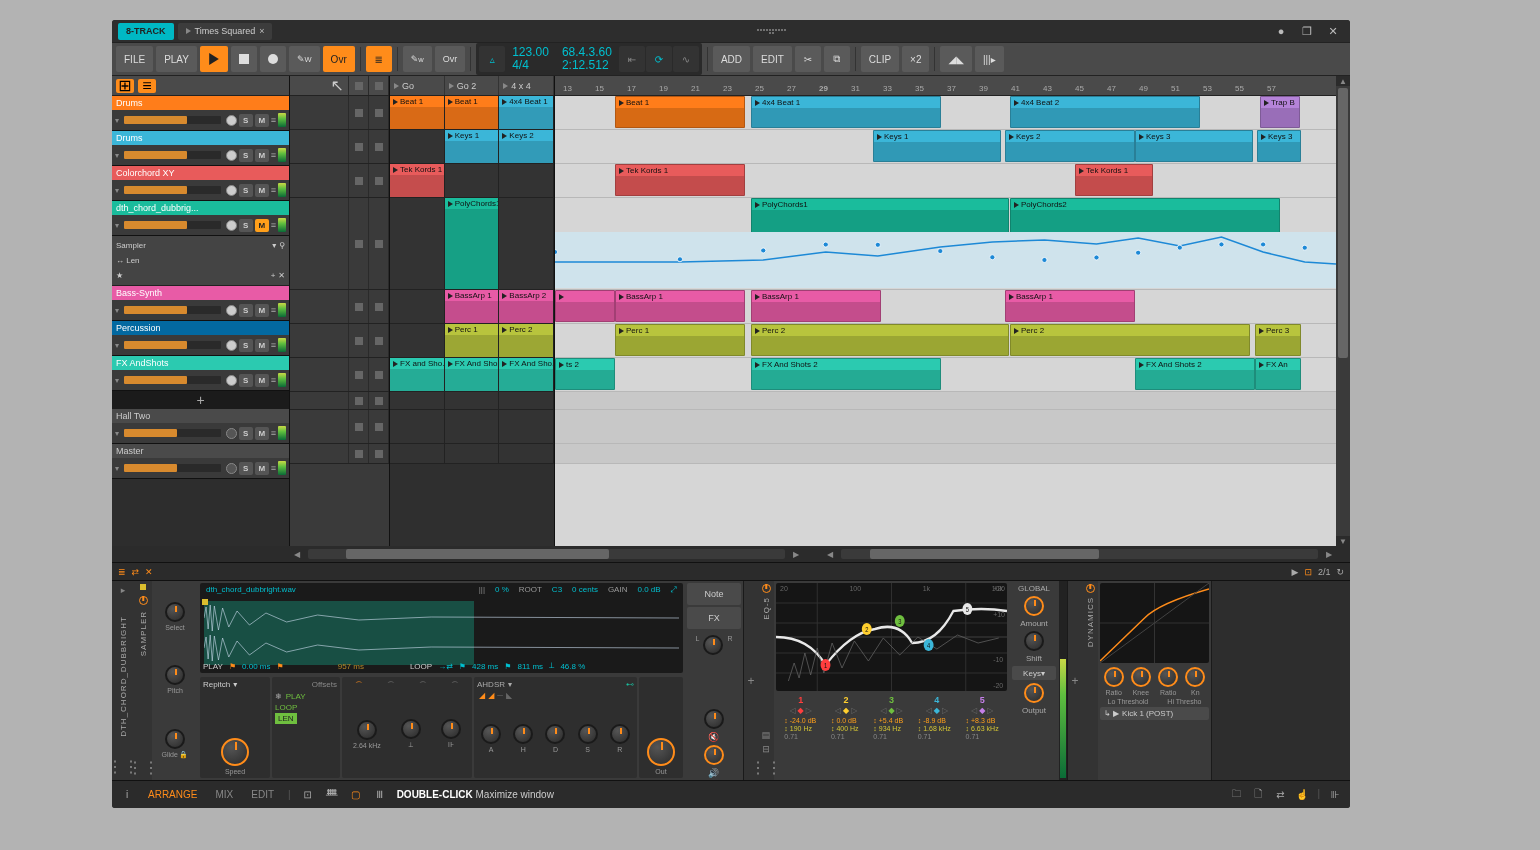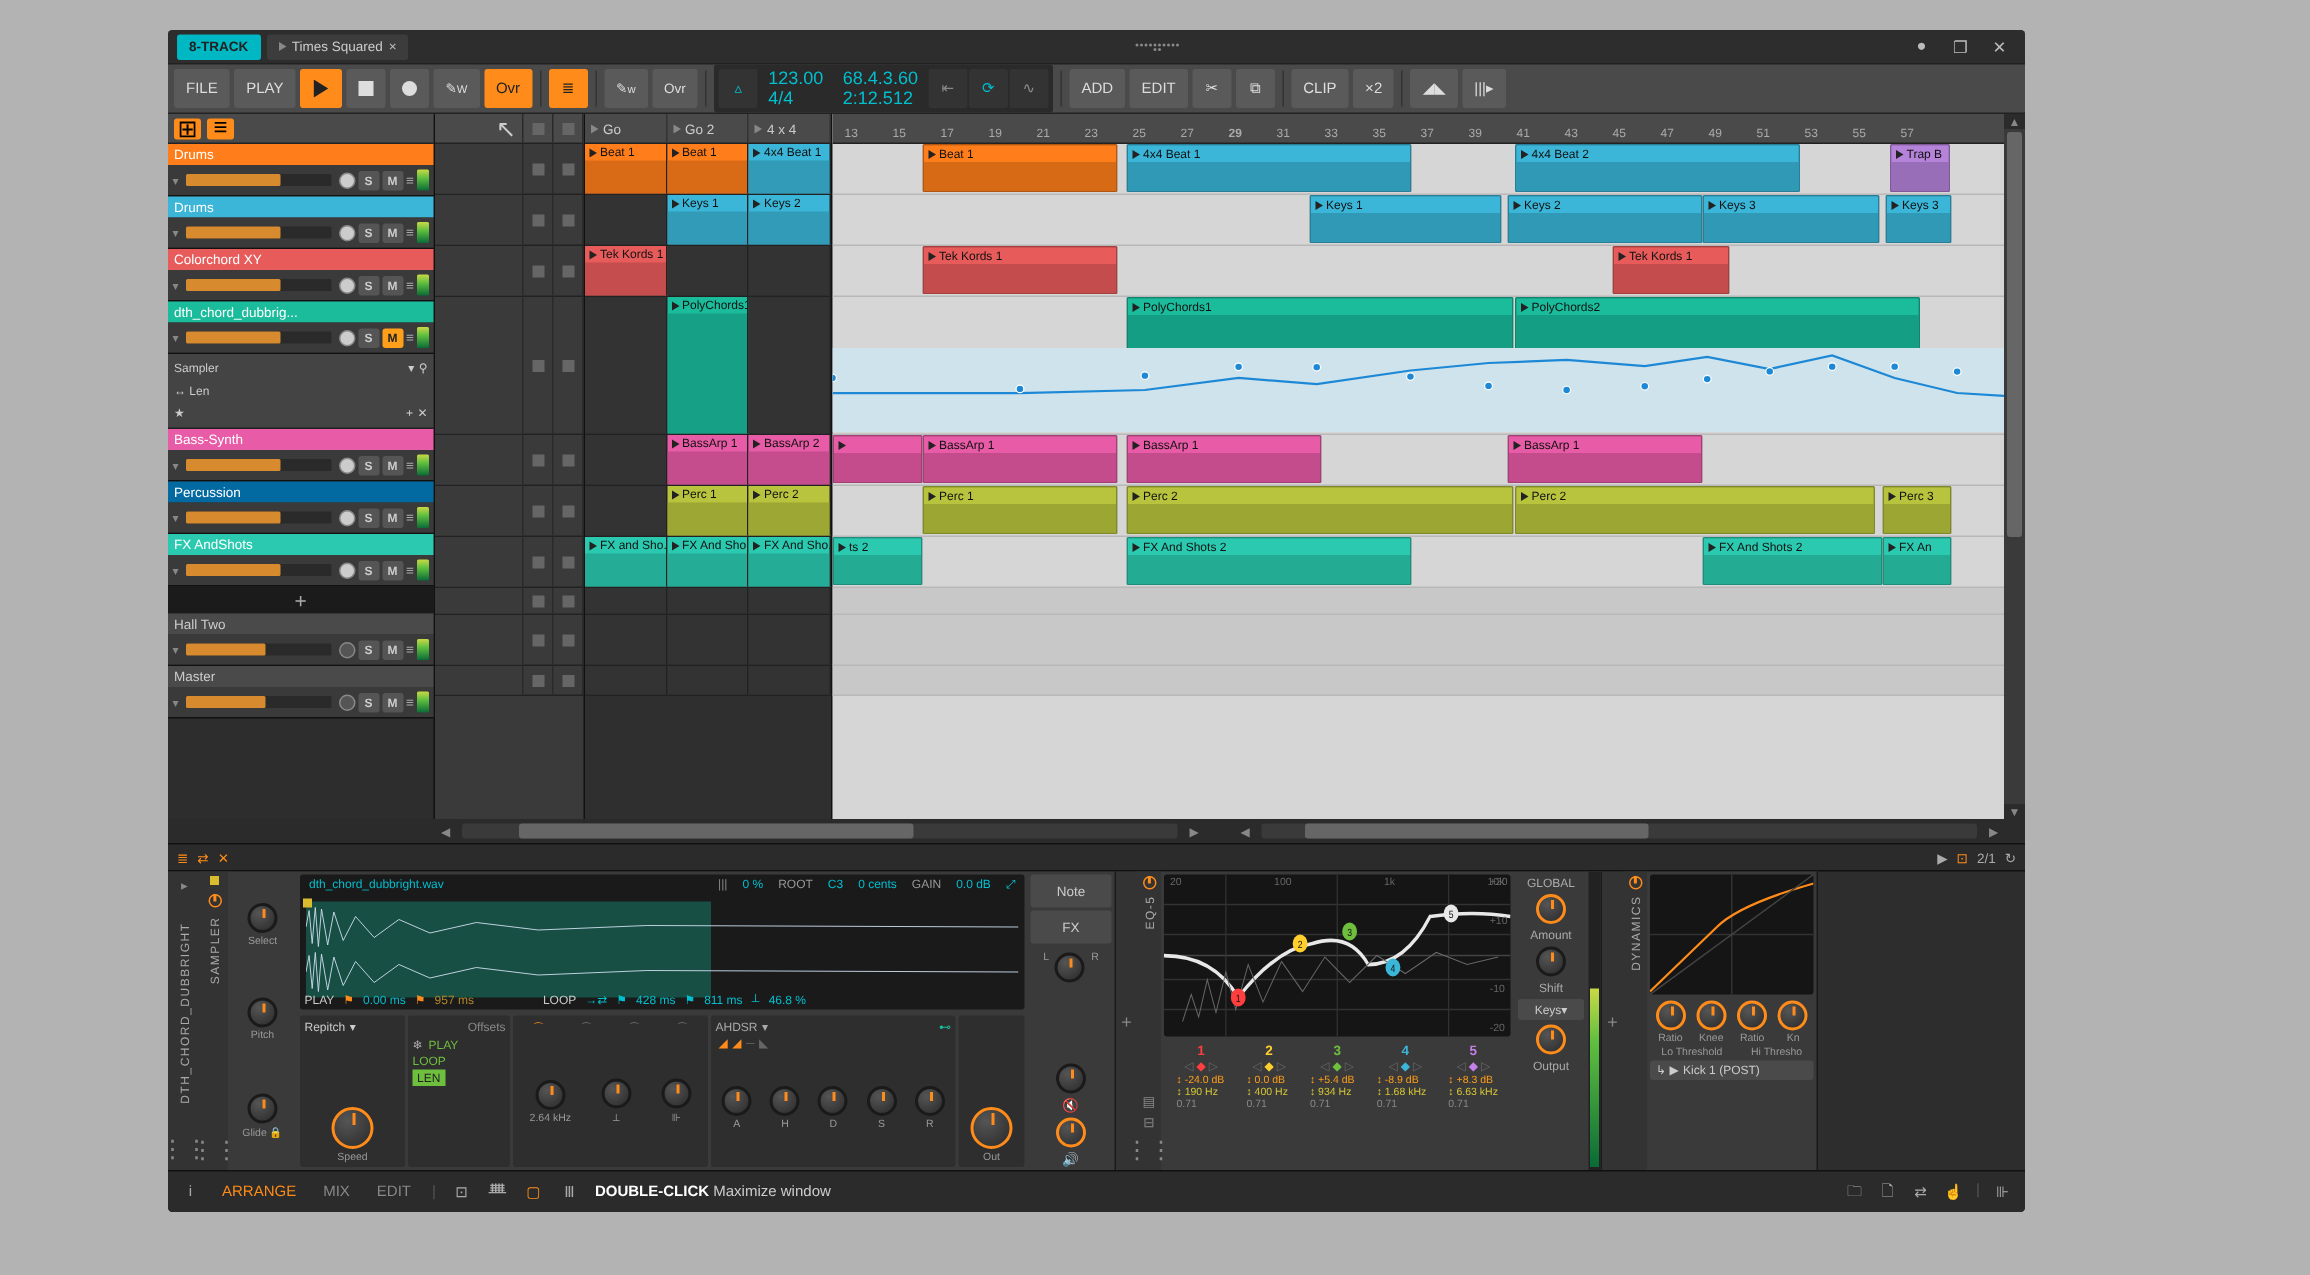--- a/index.html
+++ b/index.html
@@ -877,21 +877,21 @@
                     <path d="M0 15 L2 4 L4 26 L6 2 L8 28 L10 3 L14 27 L18 5 L24 24 L32 8 L44 22 L60 10 L80 19 L110 12 L150 17 L220 14 L460 15" fill="none"></path>
                     <path d="M0 45 L2 34 L4 56 L6 32 L8 58 L10 33 L14 57 L18 35 L24 54 L32 38 L44 52 L60 40 L80 49 L110 42 L150 47 L220 44 L460 45" fill="none"></path>
                   </g>
                 </svg>
               </div>
               <div style="position:absolute;left:3px;bottom:2px;font-size:8px;color:#ccc;display:flex;gap:6px;align-items:center;">
                 <span>PLAY</span>
                 <span style="color:#ff8c1a;">⚑</span>
                 <span style="color:#00bfcf;">0.00 ms</span>
                 <span style="color:#ff8c1a;">⚑</span>
-                <span style="color:#b38628;">957 ms</span>
+                <span style="color:#b38628;margin-left:48px;">957 ms</span>
                 <span style="margin-left:40px;">LOOP</span>
                 <span style="color:#00bfcf;">→⇄</span>
                 <span style="color:#00bfcf;">⚑</span>
                 <span style="color:#00bfcf;">428 ms</span>
                 <span style="color:#00bfcf;">⚑</span>
                 <span style="color:#00bfcf;">811 ms</span>
                 <span style="color:#00bfcf;">⟂</span>
                 <span style="color:#00bfcf;">46.8 %</span>
               </div>
               <span style="position:absolute;left:2px;top:16px;width:6px;height:6px;background:#dabd2e;"></span>

